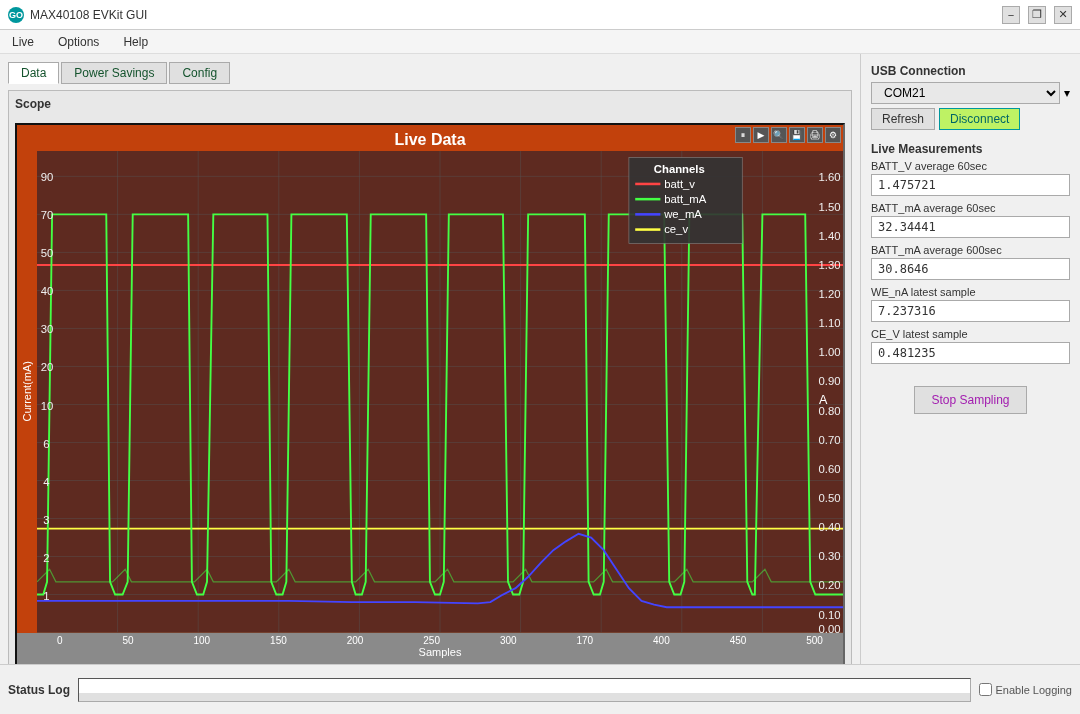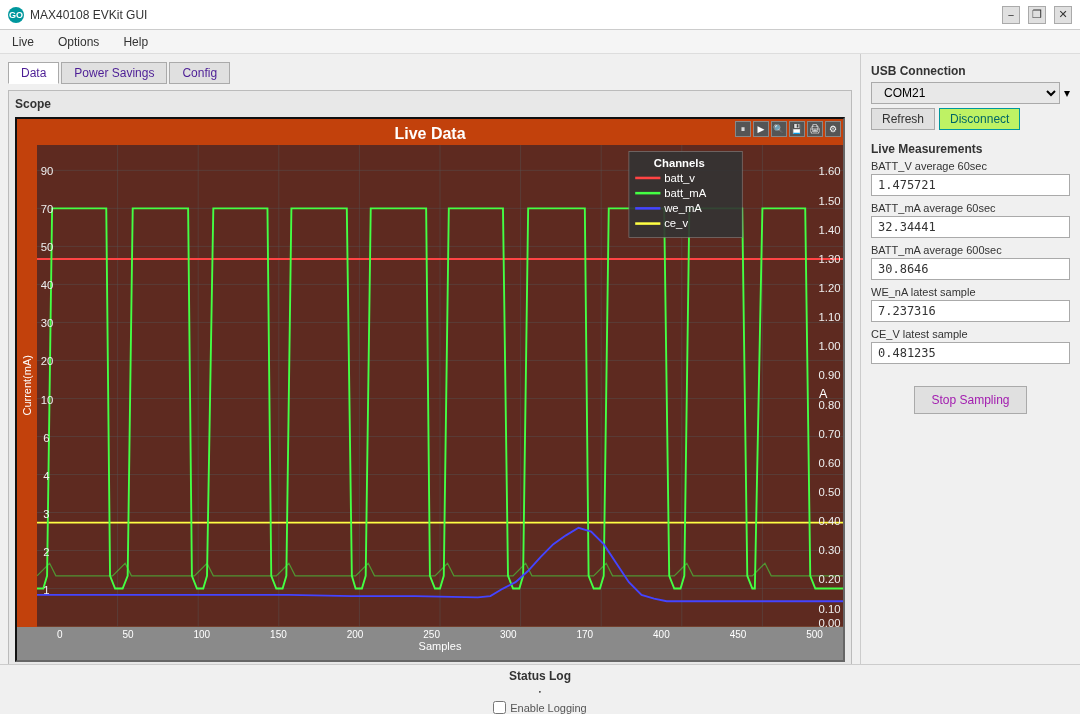--- a/index.html
+++ b/index.html
@@ -100,41 +100,41 @@
       display: flex;
       gap: 2px;
       margin-bottom: 6px;
     }
     .tab {
       padding: 3px 12px;
       border: 1px solid #aaa;
       background: #e0e0e0;
       cursor: pointer;
       font-size: 12px;
-      color: #4c1d95;
+      color: #14532d;
     }
     .tab.active {
       background: #fff;
       border-bottom: 1px solid #fff;
     }
 
     
     .scope-section {
       background: #e8e8e8;
       border: 1px solid #bbb;
       flex: 1;
       display: flex;
       flex-direction: column;
       padding: 6px;
     }
     .scope-label {
       font-size: 12px;
       font-weight: bold;
       color: #333;
-      margin-bottom: 6px;
+      margin-bottom: 12px;
     }
 
     
     .chart-container {
       flex: 1;
       background: #c2410c;
       border: 2px inset #666;
       position: relative;
       display: flex;
       flex-direction: column;
@@ -296,21 +296,20 @@
 
     
     .status-bar {
       background: #f0f0f0;
       border-top: 1px solid #ccc;
       padding: 4px 8px;
       display: flex;
       align-items: center;
       gap: 8px;
       height: 50px;
-      flex-direction: column;
     }
     .status-log-label {
       font-size: 12px;
       font-weight: bold;
       color: #333;
     }
     .status-log-area {
       flex: 1;
       background: #fff;
       border: 1px inset #aaa;

